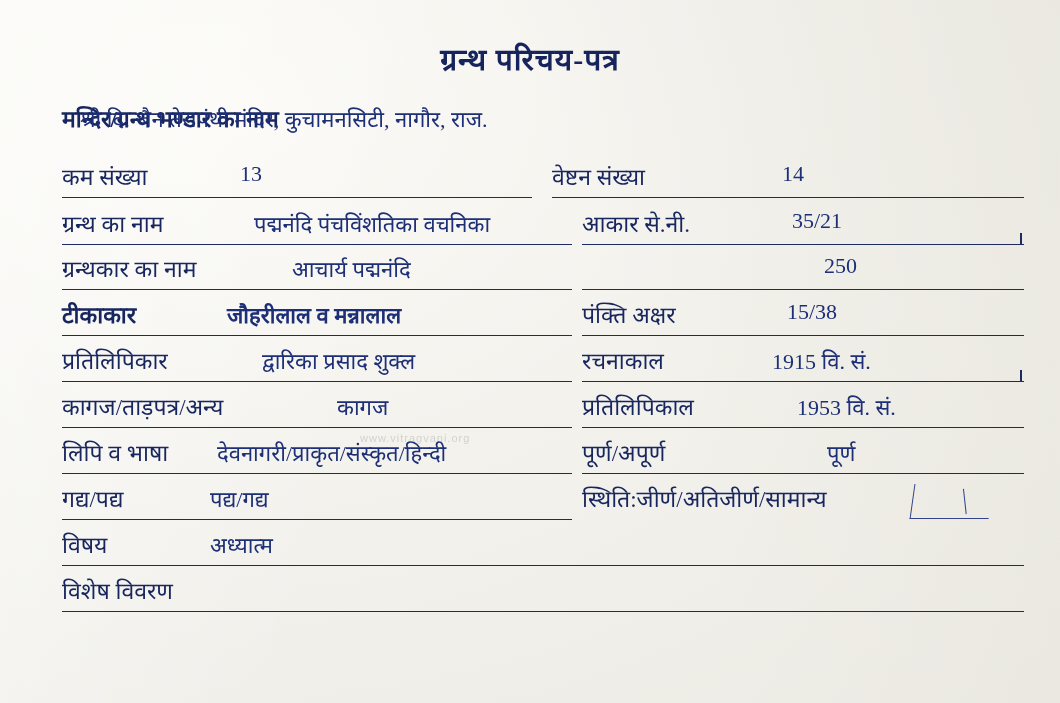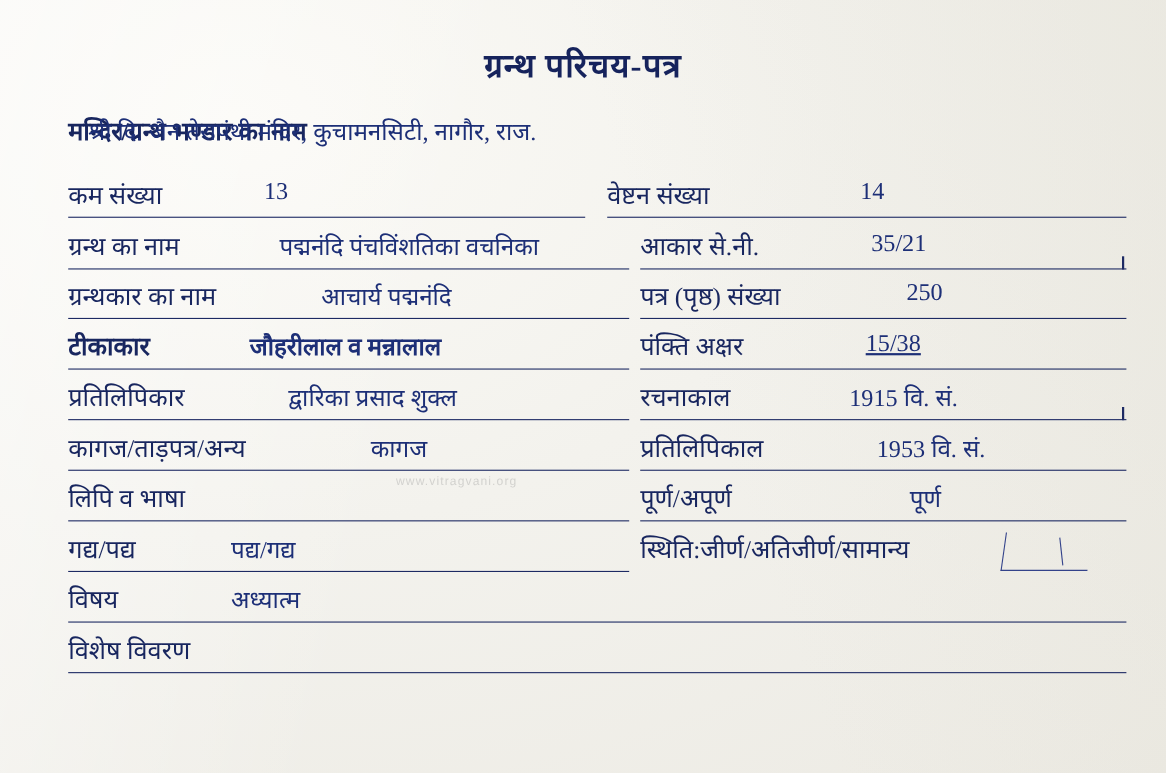--- a/index.html
+++ b/index.html
@@ -177,35 +177,34 @@
     </div>
   </div>
 
   <div class="row" style="top:250px;">
     <div class="col left" style="width:510px;">
       <span class="lbl">ग्रन्थकार का नाम</span>
       <span class="val" style="left:230px;">आचार्य पद्मनंदि</span>
       <span class="rule"></span>
     </div>
     <div class="col right" style="left:520px;width:442px;">
-      <span class="lbl">पत्र (पृष्ठ) संख्या</span>
       <span class="val" style="left:242px;">250</span>
       <span class="rule"></span>
     </div>
   </div>
 
   <div class="row" style="top:296px;">
     <div class="col left" style="width:510px;font-weight:bold;">
       <span class="lbl">टीकाकार</span>
       <span class="val" style="left:165px;">जौहरीलाल व मन्नालाल</span>
       <span class="rule"></span>
     </div>
     <div class="col right" style="left:520px;width:442px;">
       <span class="lbl">पंक्ति अक्षर</span>
-      <span class="val" style="left:205px;text-decoration:underline;">15/38</span>
+      <span class="val" style="left:205px;">15/38</span>
       <span class="rule"></span>
     </div>
   </div>
 
   <div class="row" style="top:342px;">
     <div class="col left" style="width:510px;">
       <span class="lbl">प्रतिलिपिकार</span>
       <span class="val" style="left:200px;">द्वारिका प्रसाद शुक्ल</span>
       <span class="rule"></span>
     </div>
@@ -226,20 +225,21 @@
     <div class="col right" style="left:520px;width:442px;">
       <span class="lbl">प्रतिलिपिकाल</span>
       <span class="val" style="left:215px;">1953 वि. सं.</span>
       <span class="rule"></span>
     </div>
   </div>
 
   <div class="row" style="top:434px;text-align:center;">
     <div class="col left" style="width:510px;">
       <span class="lbl">लिपि व भाषा</span>
+      <span class="val" style="left:155px;">देवनागरी/प्राकृत/संस्कृत/हिन्दी</span>
       <span class="rule"></span>
     </div>
     <div class="col right" style="left:520px;width:442px;">
       <span class="lbl">पूर्ण/अपूर्ण</span>
       <span class="val" style="left:245px;">पूर्ण</span>
       <span class="rule"></span>
     </div>
   </div>
 
   <div class="row" style="top:480px;">

